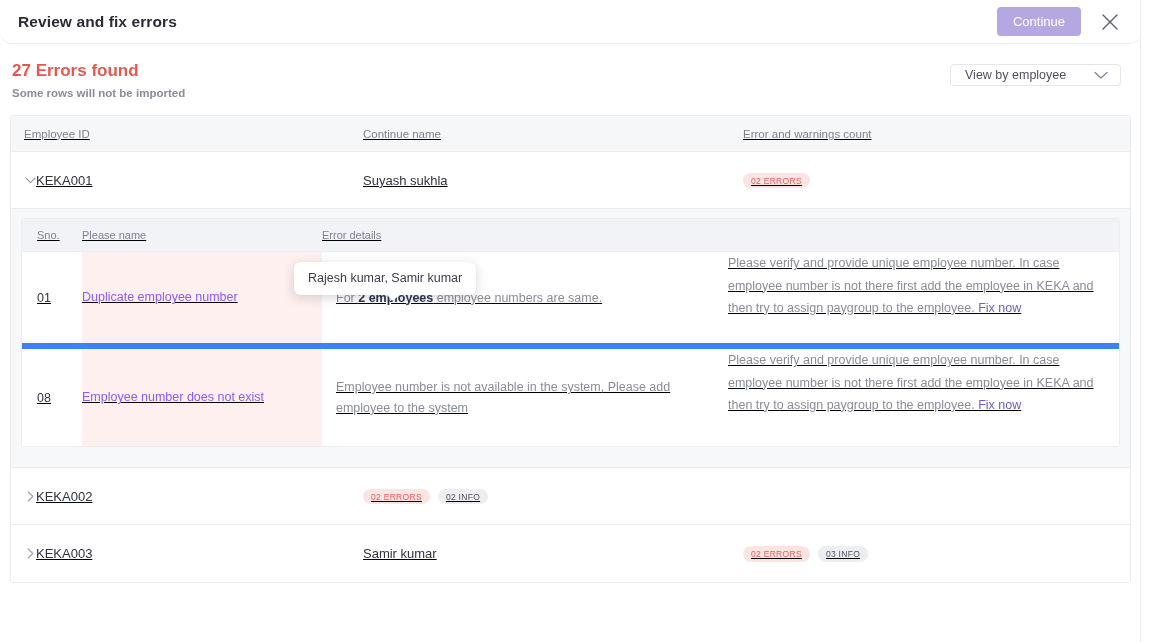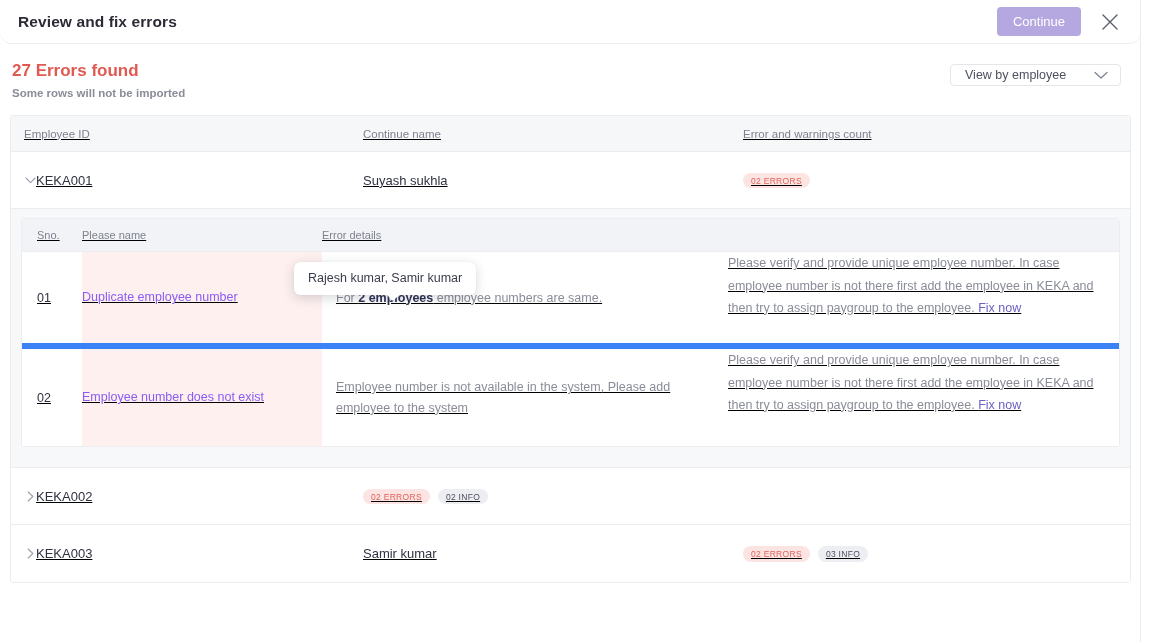--- a/index.html
+++ b/index.html
@@ -356,21 +356,21 @@
             <div class="cell-ename">Duplicate employee number</div>
             <div class="cell-edet">
               <span><span>For </span><span class="strong-link">2 employees</span><span> employee numbers are same.</span></span>
             </div>
             <div class="cell-fix">
               <span><span>Please verify and provide unique employee number. In case employee number is not there first add the employee in KEKA and then try to assign paygroup to the employee. </span><span class="fix-link">Fix now</span></span>
             </div>
           </div>
 
           <div class="err-row last">
-            <div class="cell-sno">02</div>
+            <div class="cell-sno">08</div>
             <div class="cell-ename">Employee number does not exist</div>
             <div class="cell-edet">
               <span>Employee number is not available in the system, Please add employee to the system</span>
             </div>
             <div class="cell-fix">
               <span><span>Please verify and provide unique employee number. In case employee number is not there first add the employee in KEKA and then try to assign paygroup to the employee. </span><span class="fix-link">Fix now</span></span>
             </div>
           </div>
 
         </div>

